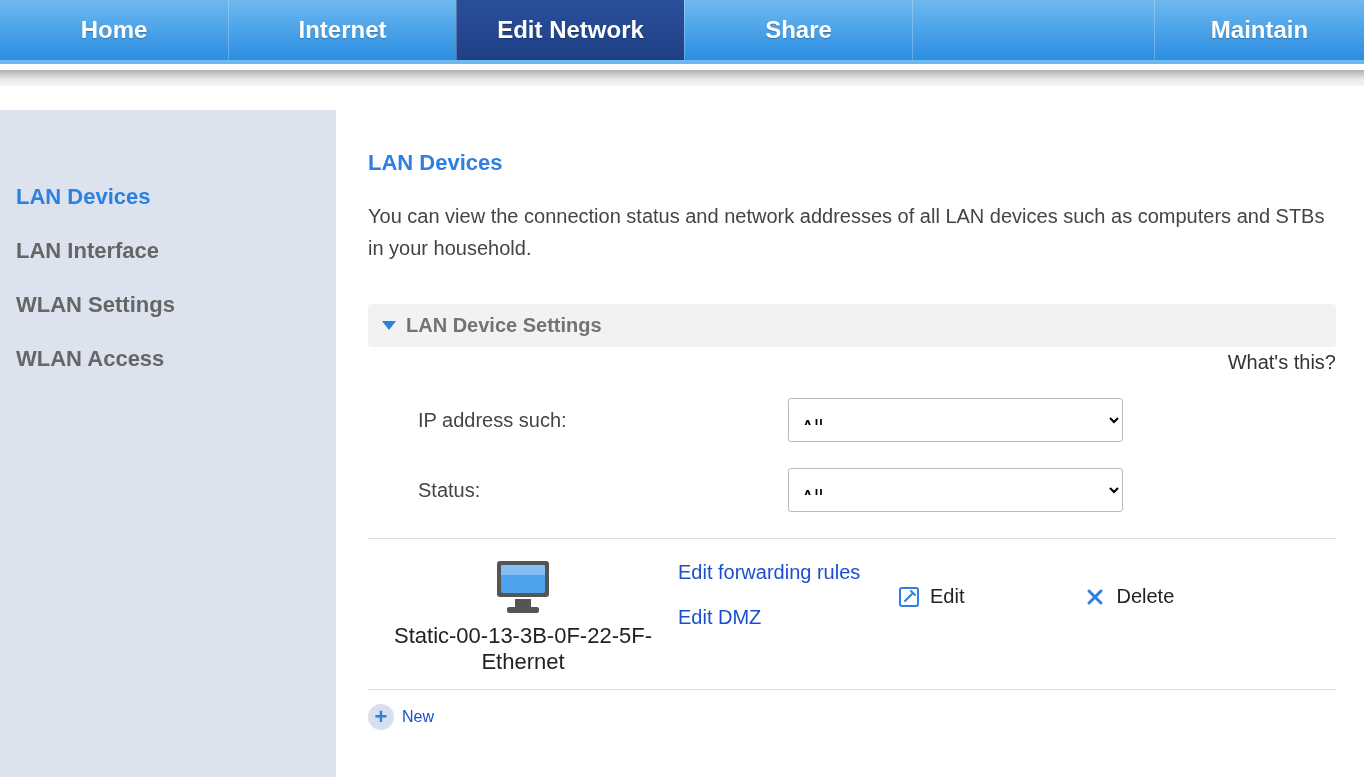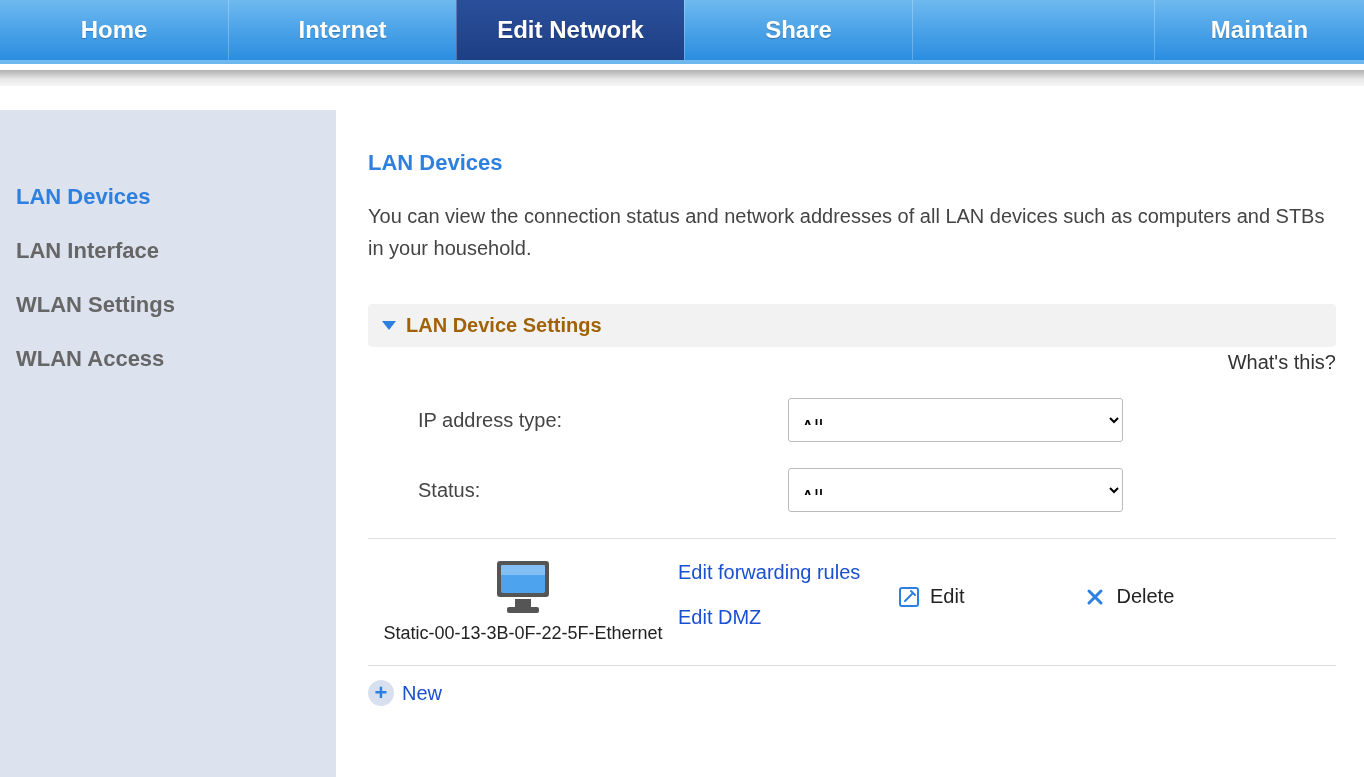--- a/index.html
+++ b/index.html
@@ -87,21 +87,21 @@
     cursor: pointer;
   }
   .section-header .tri {
     width: 0; height: 0;
     border-left: 7px solid transparent;
     border-right: 7px solid transparent;
     border-top: 9px solid #2d7fe0;
     margin-right: 10px;
   }
   .section-header .title {
-    color: #a16207;
+    color: #737373;
     font-size: 20px;
     font-weight: 700;
   }
 
   .whats-this {
     text-align: right;
     margin-bottom: 24px;
   }
   .whats-this span {
     color: #333;
@@ -136,21 +136,21 @@
     display: flex;
     padding: 18px 0 14px 0;
     margin-bottom: 14px;
   }
   .device-col {
     width: 310px;
     text-align: center;
     padding: 0 10px;
   }
   .device-name {
-    font-size: 18px;
+    font-size: 22px;
     color: #222;
     margin-top: 6px;
   }
   .monitor-svg { display:block; margin: 0 auto 6px auto; }
 
   .device-links {
     width: 220px;
     padding-top: 4px;
   }
   .device-links div {
@@ -190,21 +190,21 @@
     display: flex;
     align-items: center;
     justify-content: center;
     color: #2d7fe0;
     font-size: 22px;
     font-weight: 700;
     line-height: 1;
   }
   .new-label {
     color: #1a4fd1;
-    font-size: 20px;
+    font-size: 16px;
   }
 </style>
 </head>
 <body>
 
 <div class="topnav">
   <div class="topnav-item">
       <span>Home</span>
     </div>
   <div class="topnav-item">
@@ -239,21 +239,21 @@
     <div class="section-header">
       <span class="tri"></span>
       <span class="title">LAN Device Settings</span>
     </div>
 
     <div class="whats-this">
       <span>What's this?</span>
     </div>
 
     <div class="form-row">
-      <div class="form-label">IP address type:</div>
+      <div class="form-label">IP address such:</div>
       <div class="form-control">
         <select>
           <option>All</option>
         </select>
       </div>
     </div>
 
     <div class="form-row">
       <div class="form-label">Status:</div>
       <div class="form-control">

